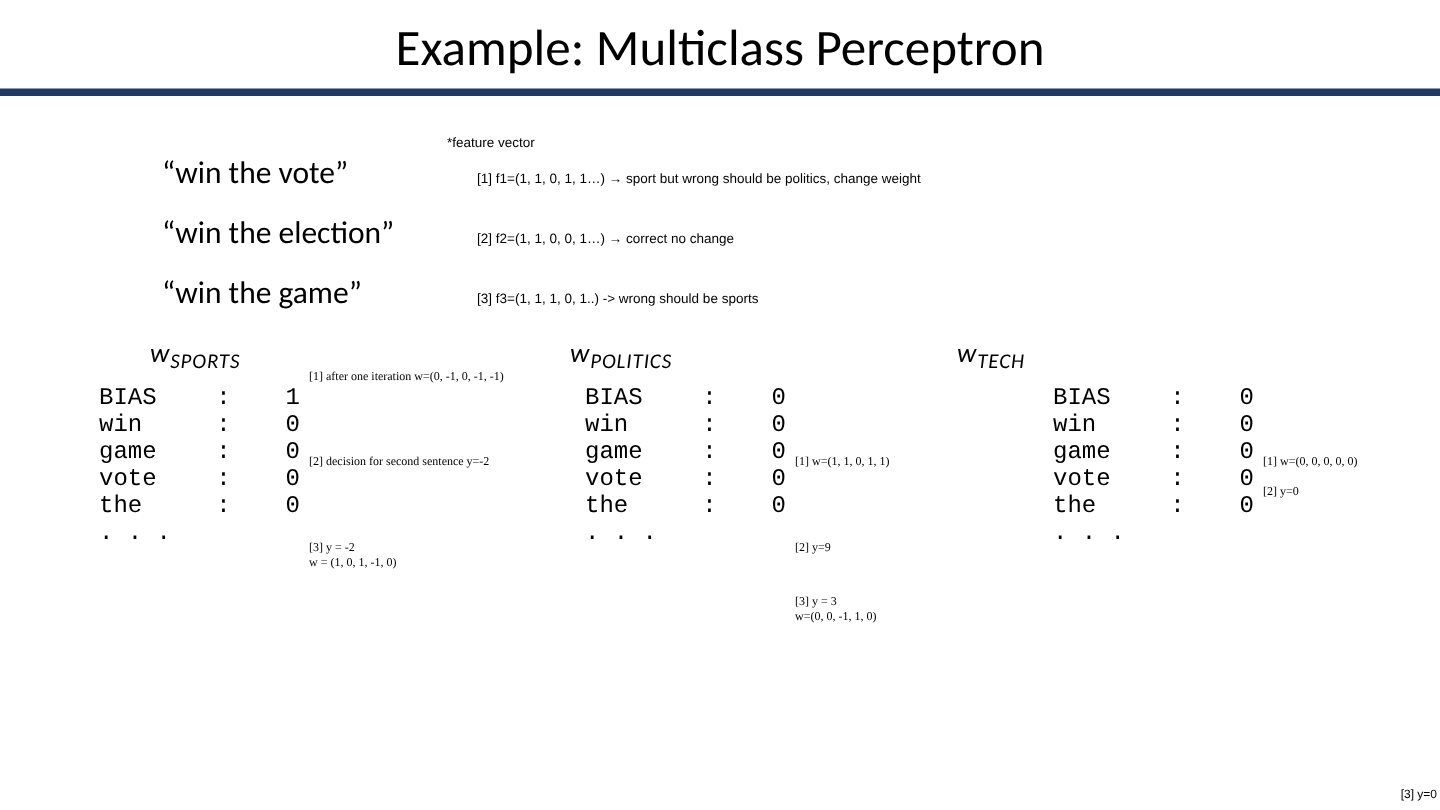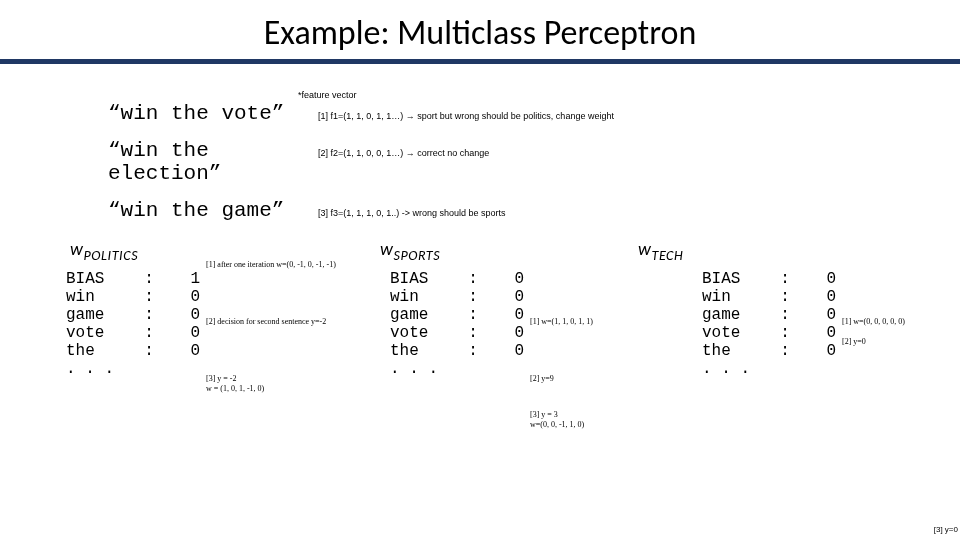--- a/index.html
+++ b/index.html
@@ -20,21 +20,21 @@
     margin: 26px 0 16px 108px;
   }
   .feat-label {
     font-size: 9px; font-family: Arial, sans-serif;
     margin-left: 190px; margin-bottom: 2px;
   }
   .ex-row {
     display: flex; align-items: baseline; margin-bottom: 14px;
   }
   .ex-phrase {
-    font-size: 21px; width: 210px; font-family: Liberation Mono, monospace;
+    font-size: 21px; width: 210px;
   }
   .ex-note {
     font-size: 9px; font-family: Arial, sans-serif;
     color: #000;
   }
   .weights-hdr {
     display: flex; margin-top: 10px;
   }
   .whdr {
     font-style: italic; font-size: 18px;
@@ -89,25 +89,25 @@
     <div class="ex-phrase">“win the election”</div>
     <div class="ex-note">[2] f2=(1, 1, 0, 0, 1…) → correct no change</div>
   </div>
   <div class="ex-row">
     <div class="ex-phrase">“win the game”</div>
     <div class="ex-note">[3] f3=(1, 1, 1, 0, 1..) -&gt; wrong should be sports</div>
   </div>
 </div>
 
 <div class="weights-hdr">
+  <div class="whdr hdr-sports">
+    <span>w</span><span class="sub">SPORTS</span>
+  </div>
   <div class="whdr hdr-politics">
     <span>w</span><span class="sub">POLITICS</span>
-  </div>
-  <div class="whdr hdr-sports">
-    <span>w</span><span class="sub">SPORTS</span>
   </div>
   <div class="whdr hdr-tech">
     <span>w</span><span class="sub">TECH</span>
   </div>
 </div>
 
 <div class="tables">
 
   <div class="block1">
     <div class="vec">

